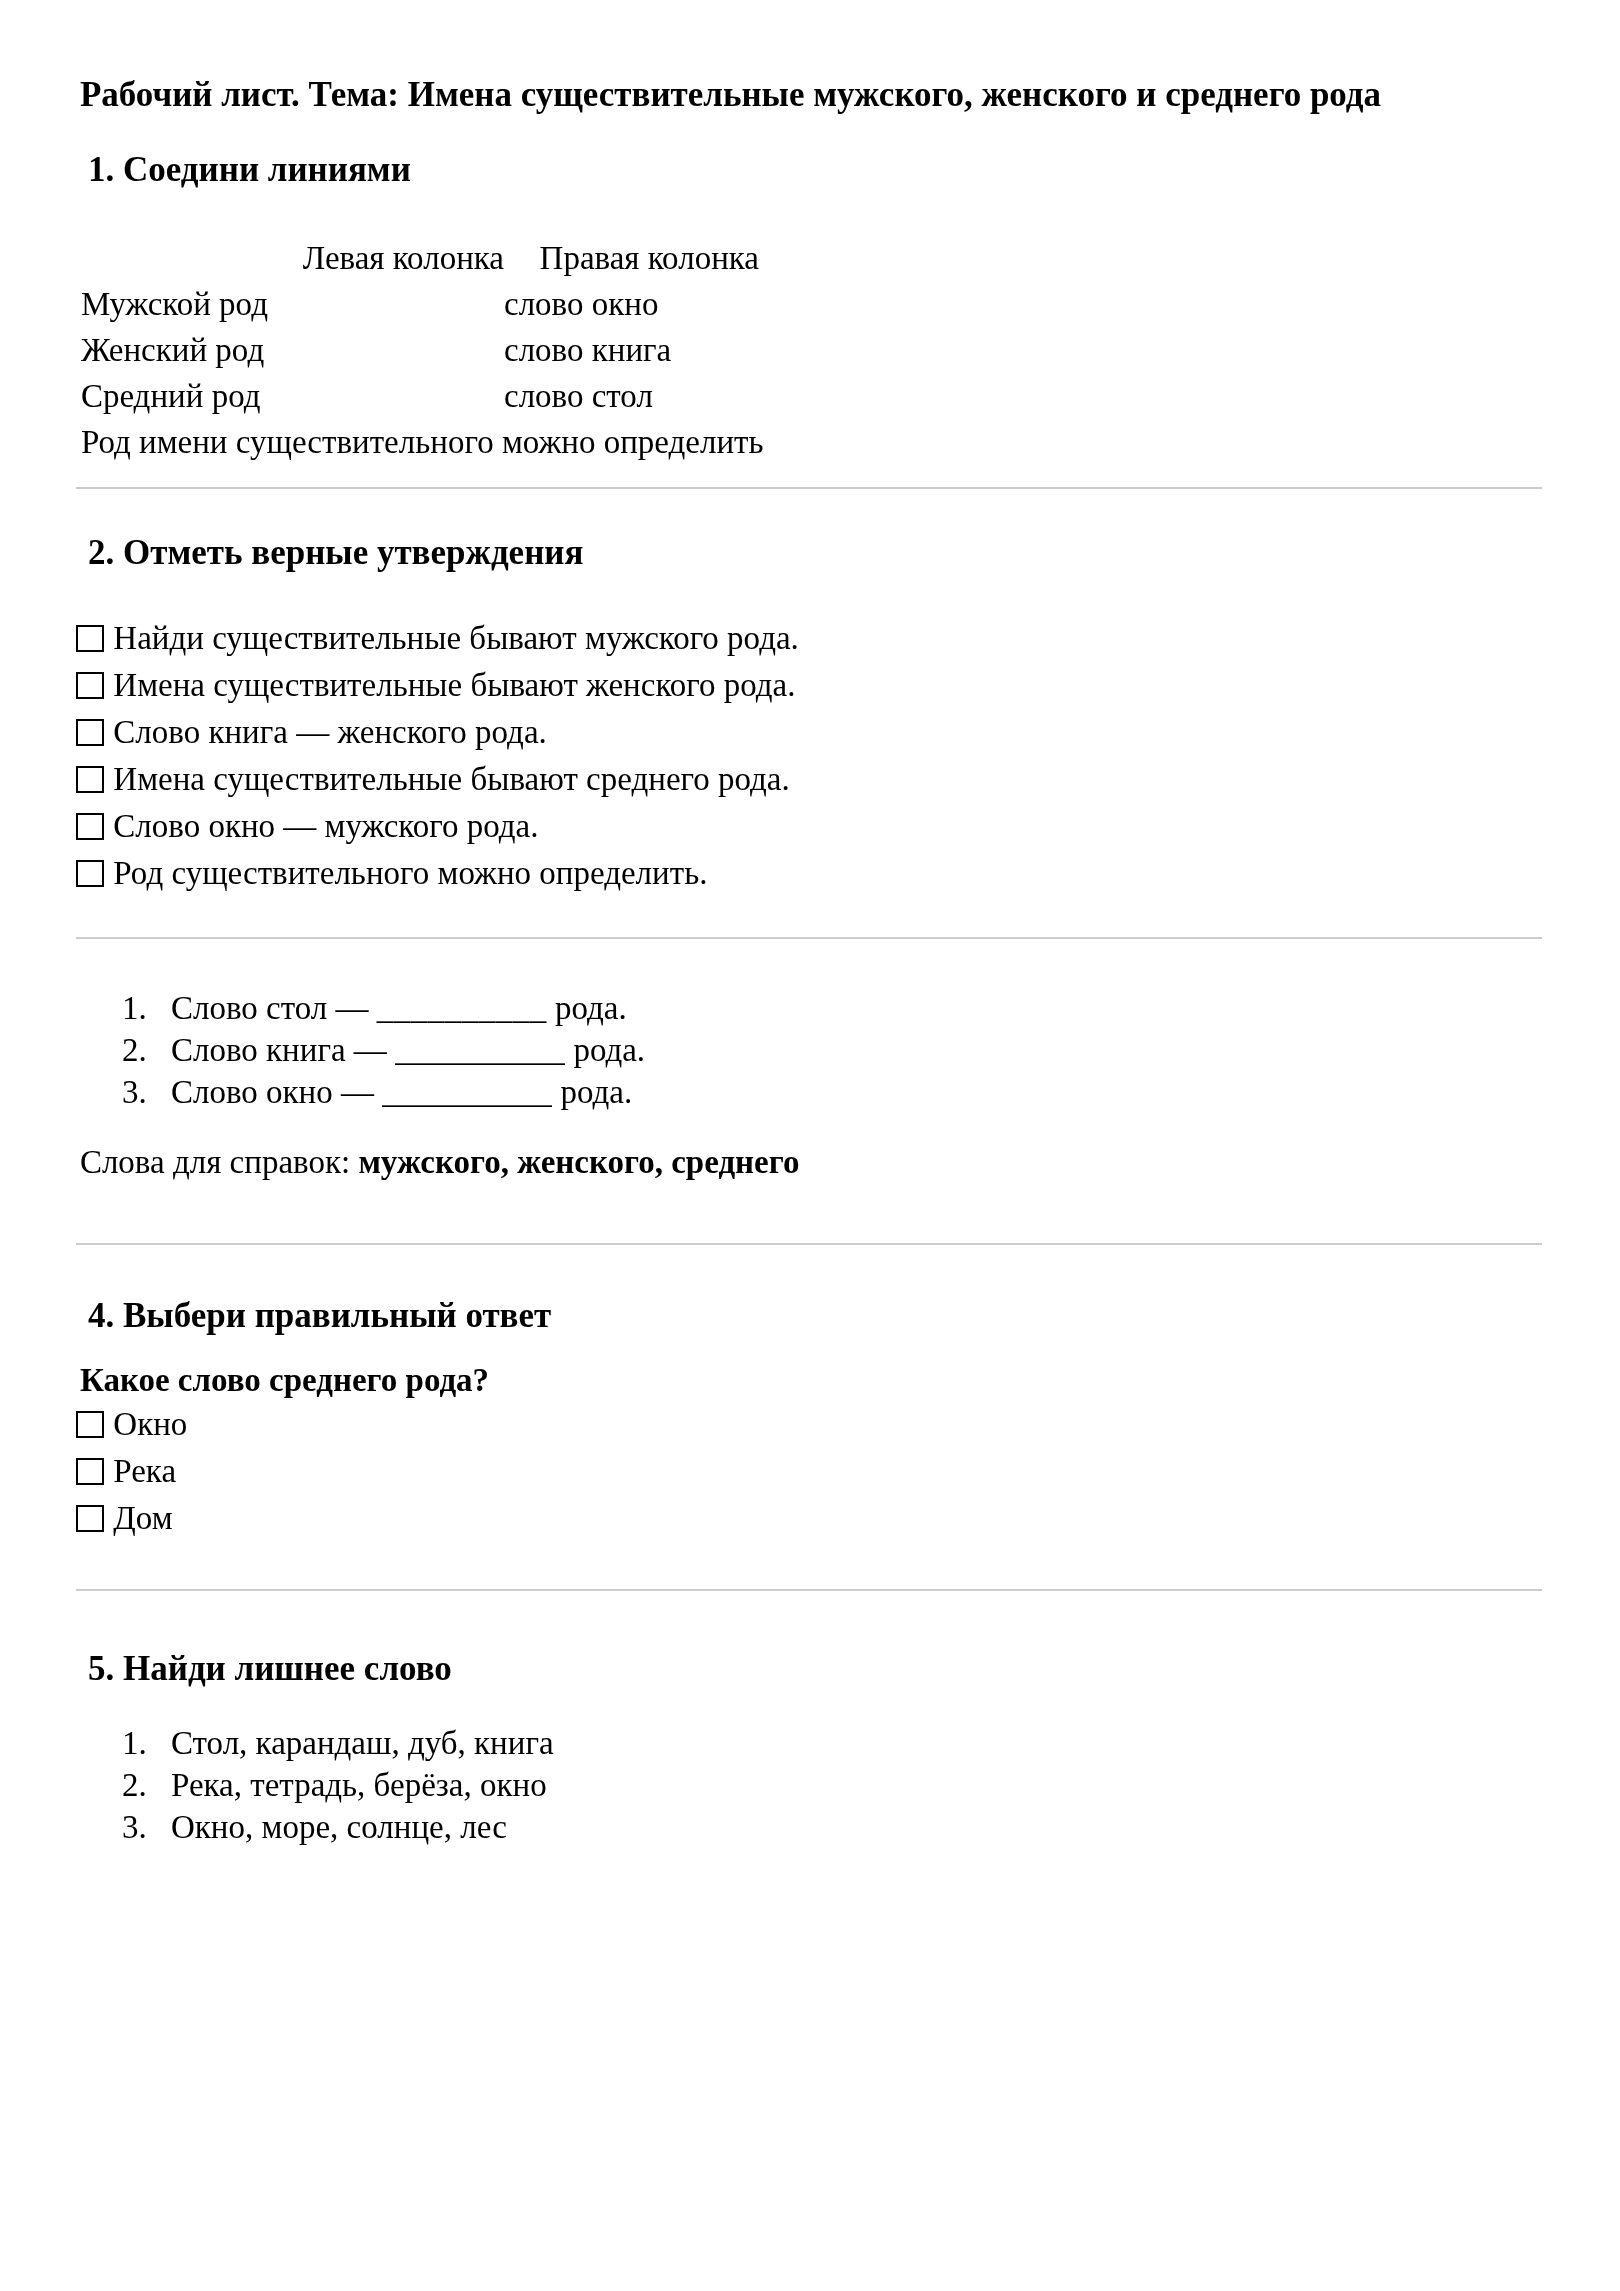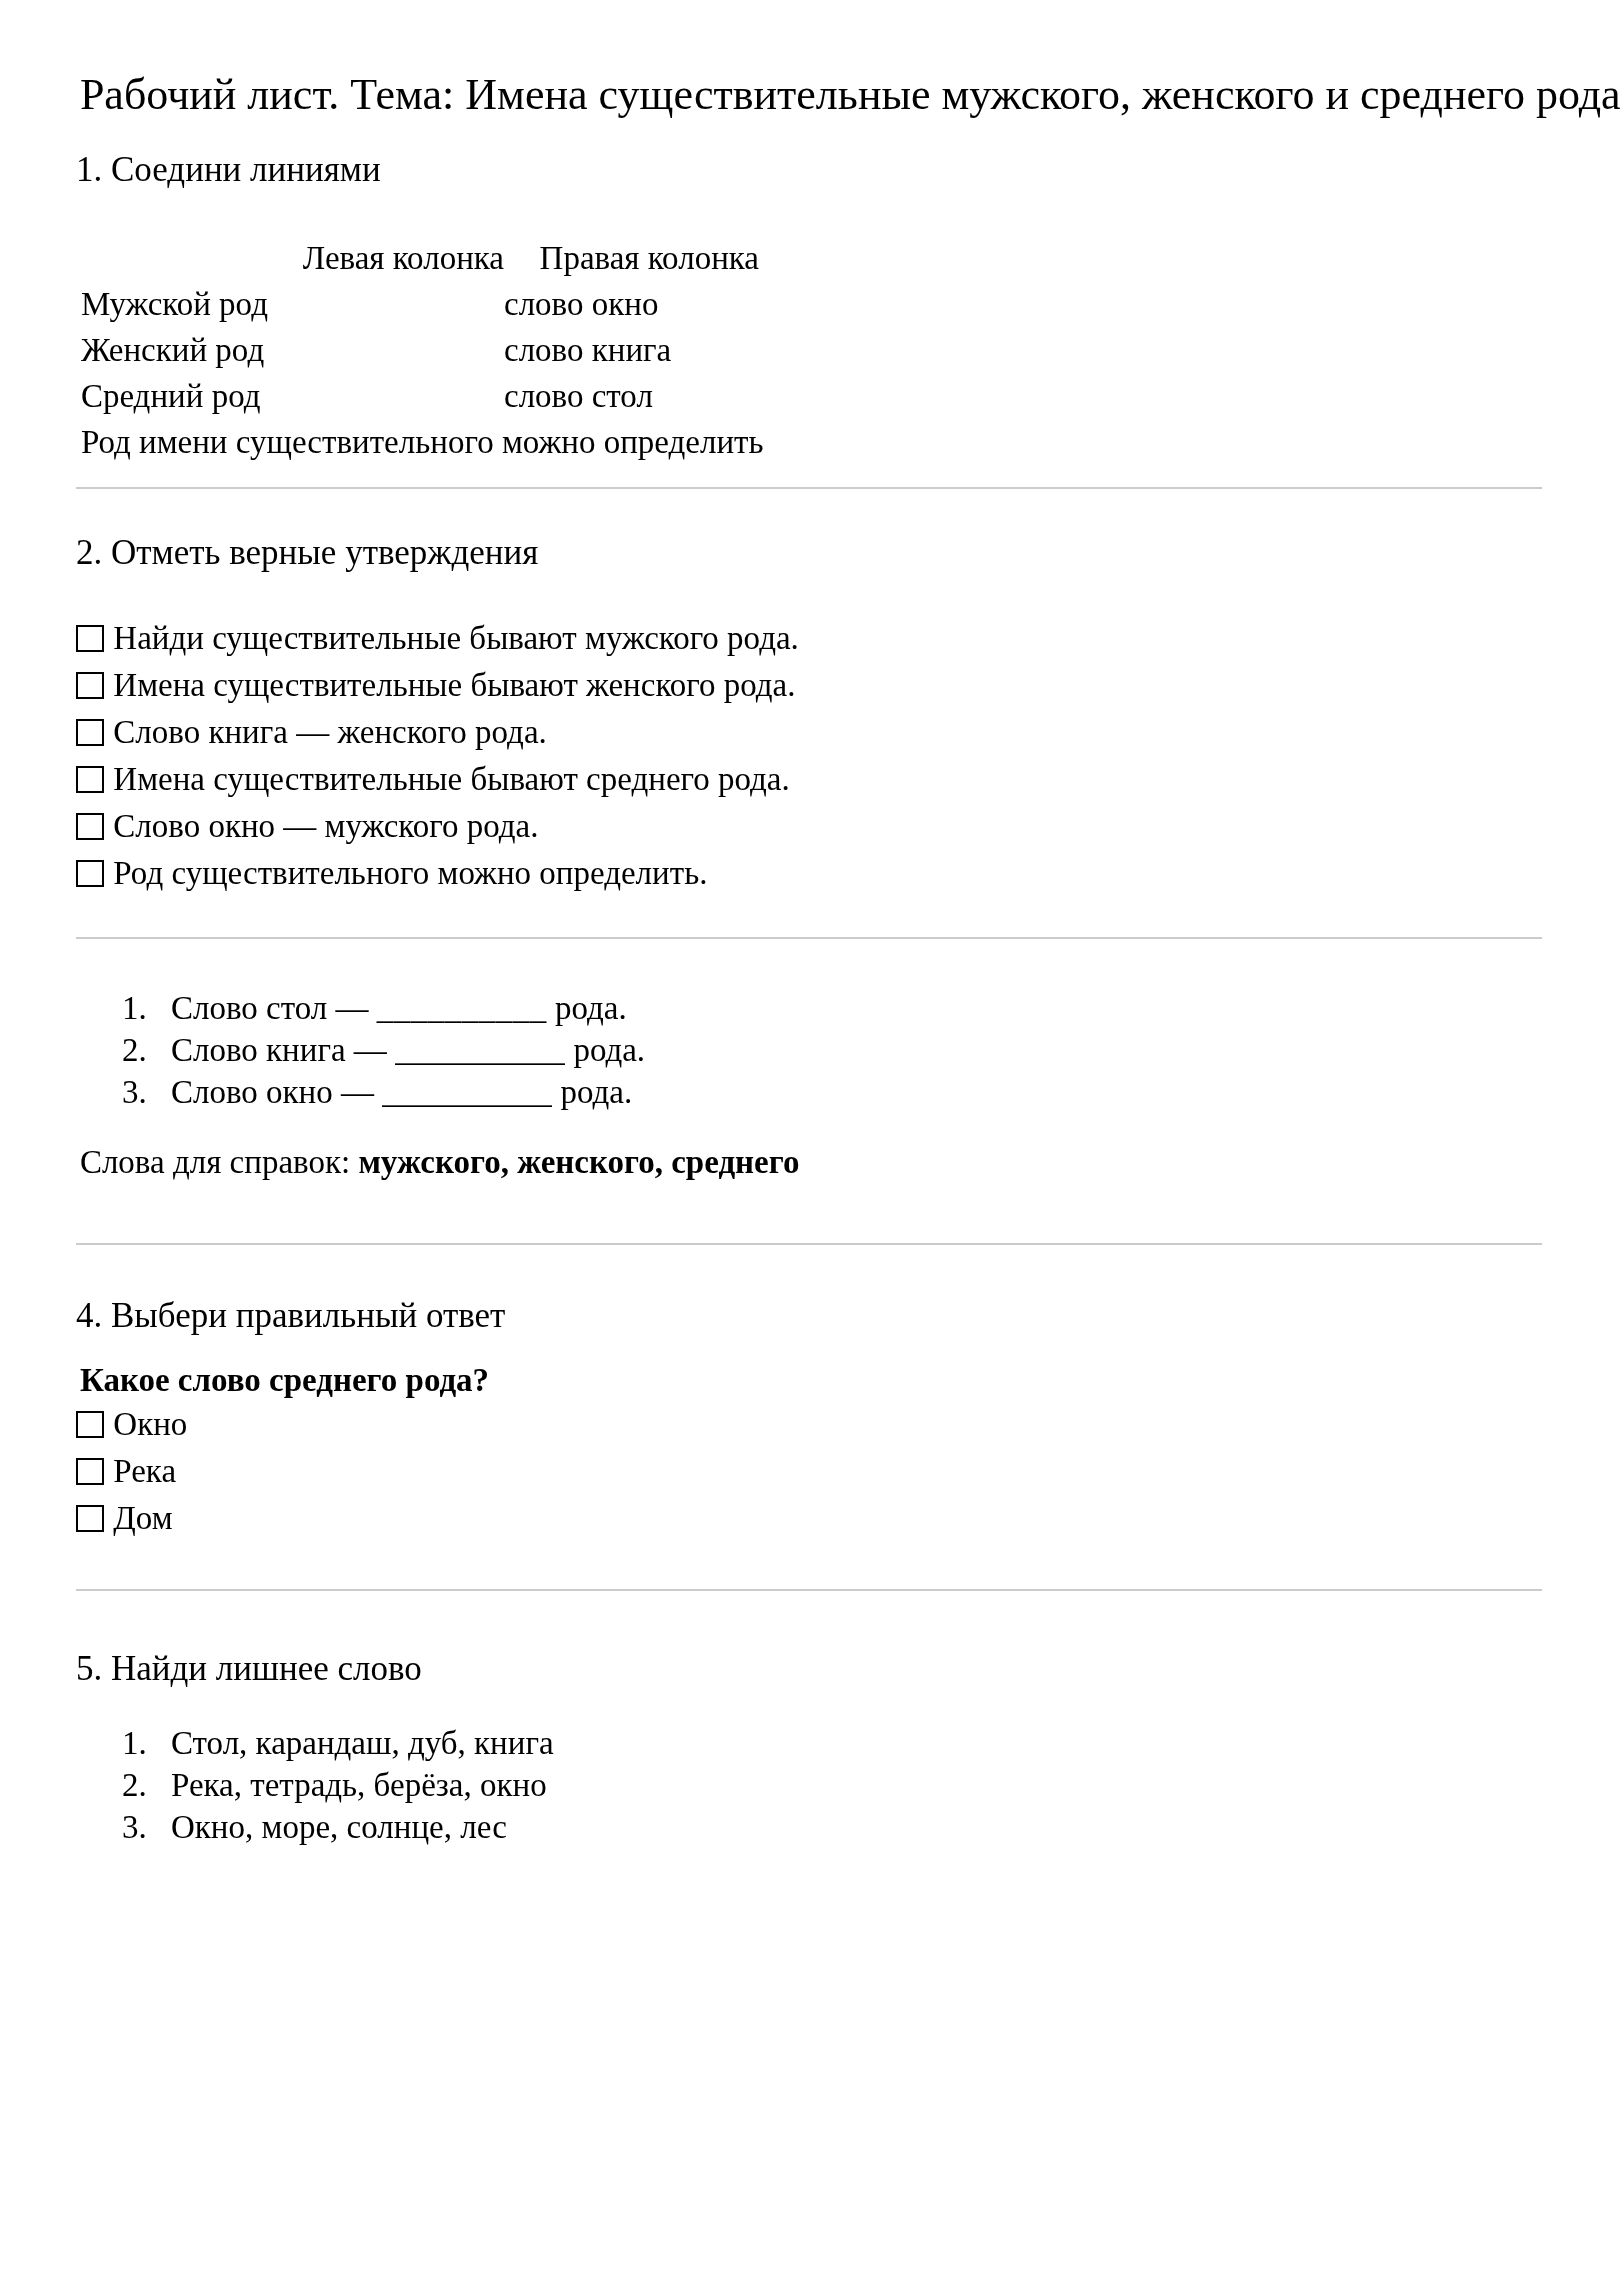--- a/index.html
+++ b/index.html
@@ -15,32 +15,32 @@
     font-family: "Liberation Serif", "DejaVu Serif", serif;
     font-size: 33px;
   }
   .page {
     box-sizing: border-box;
     width: 1620px;
     height: 2292px;
     padding: 0 78px 0 76px;
   }
   .doc-title {
-    font-size: 44px;
-    font-weight: normal;
+    font-size: 35px;
+    font-weight: bold;
     line-height: 42px;
     margin: 74px 0 0 0;
     padding-left: 3.9px;
     white-space: nowrap;
   }
   .sec-heading {
     font-size: 35px;
-    font-weight: normal;
-    line-height: 42px;
-    margin: 0;
+    font-weight: bold;
+    line-height: 42px;
+    margin: 12px;
   }
   .h1 { margin-top: 33px; }
   .h2 { margin-top: 43px; }
   .h3 { margin-top: 45px; }
   .h4 { margin-top: 50px; }
   .h5 { margin-top: 57px; }
 
   .divider {
     height: 2px;
     background: #cbcbcb;

